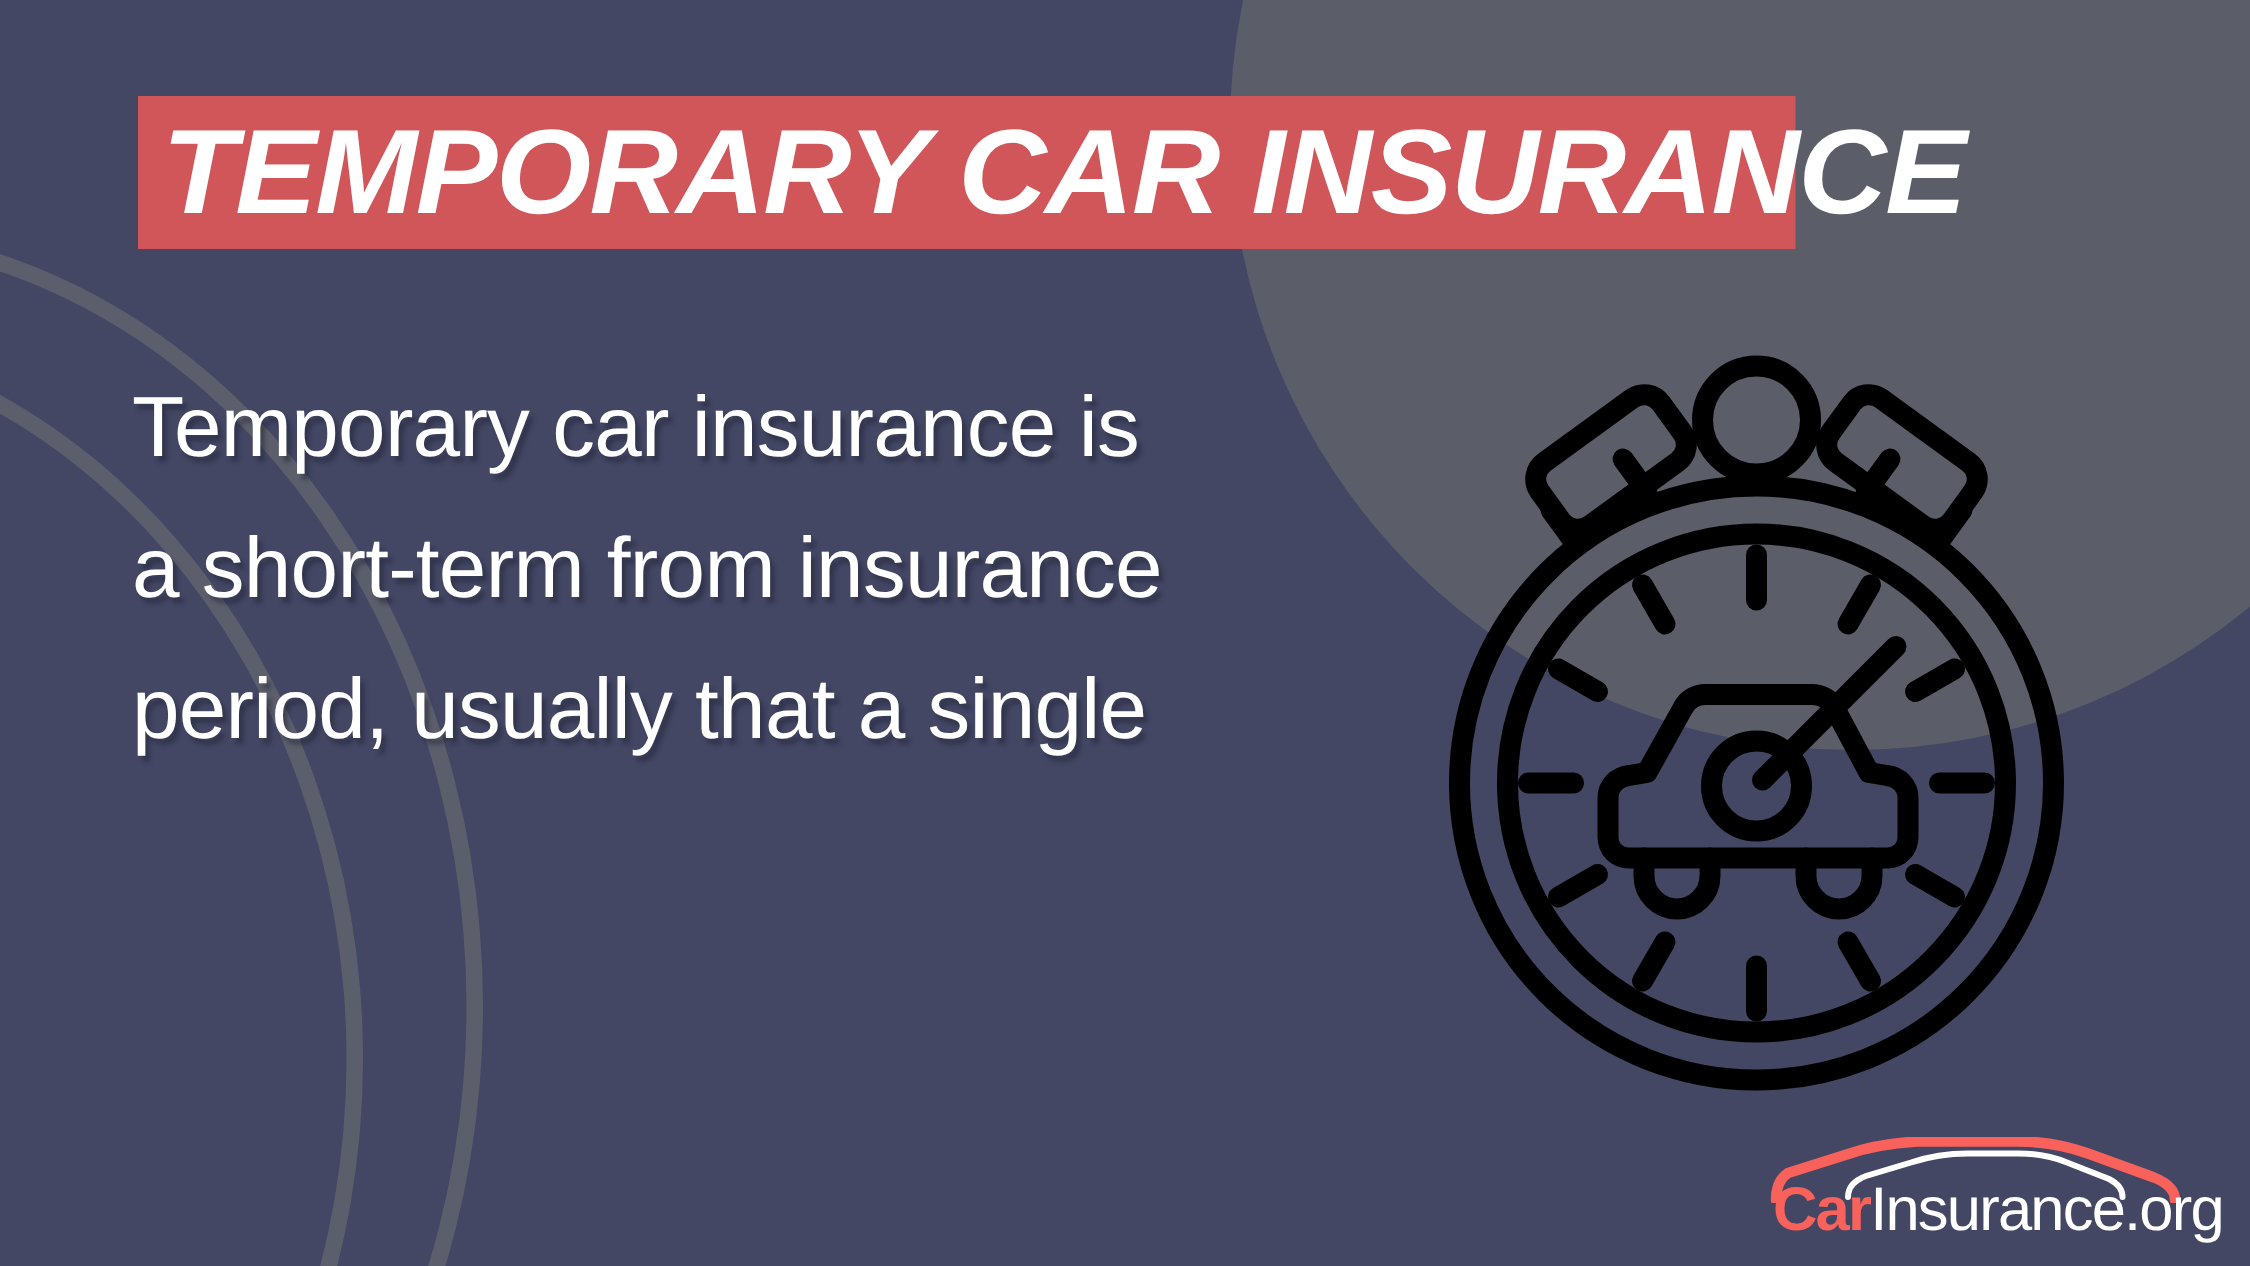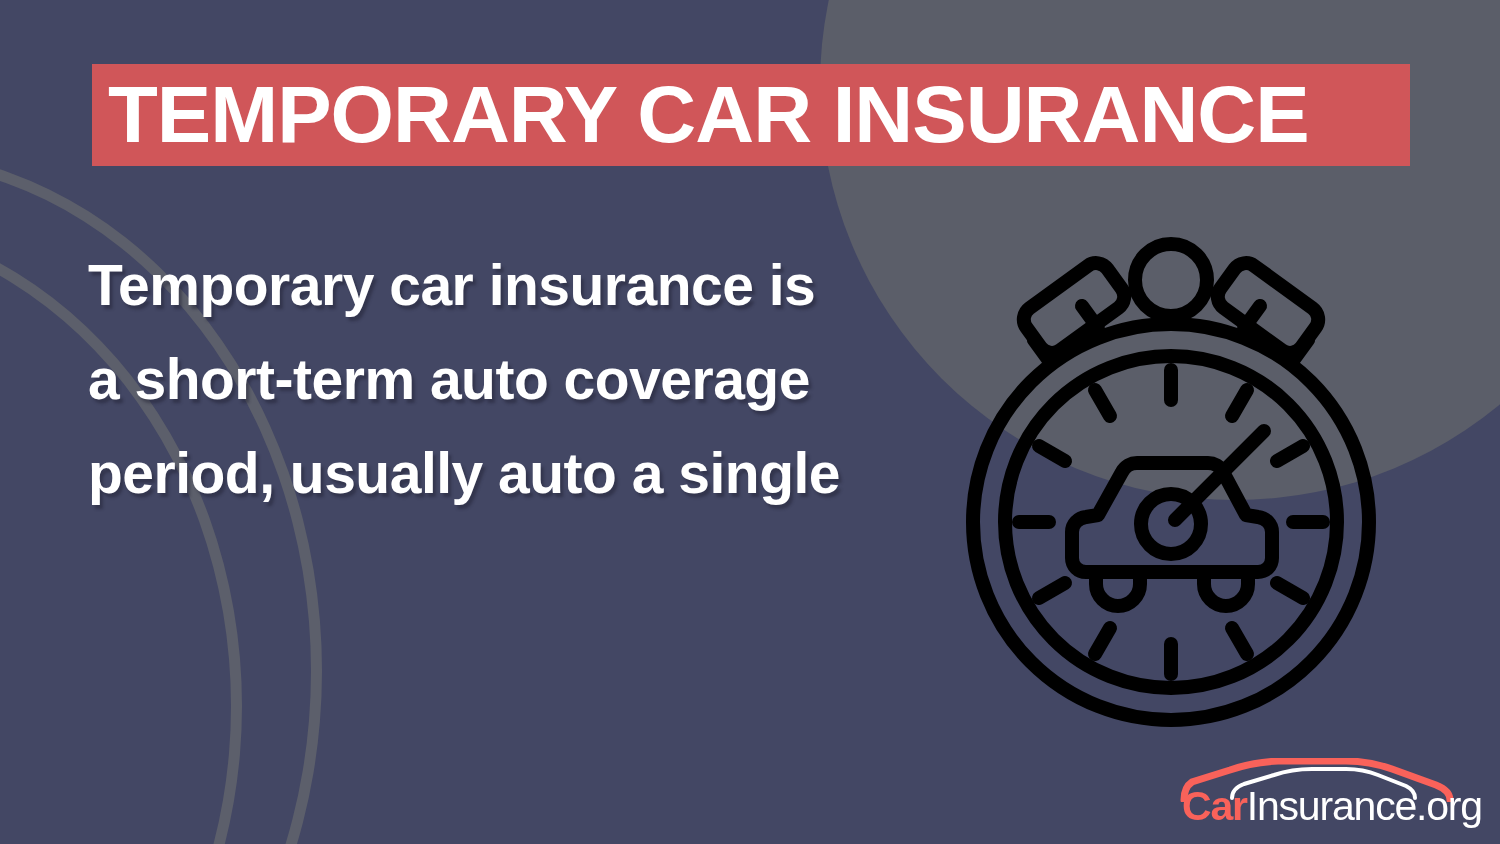--- a/index.html
+++ b/index.html
@@ -49,28 +49,29 @@
     top: 215px;
     width: 830px;
     height: 960px;
   }
 
   
   .title-banner {
     position: absolute;
     left: 92px;
     top: 64px;
-    width: 1318px;
+    width: 1105px;
     height: 102px;
     background: #d05659;
     display: flex;
     align-items: center;
     justify-content: flex-start;
     box-sizing: border-box;
     padding-left: 16px;
+    font-style: italic;
   }
   .title-text {
     color: #ffffff;
     font-family: "Liberation Sans", sans-serif;
     font-weight: bold;
     font-size: 80px;
     line-height: 1;
     letter-spacing: -1px;
     white-space: nowrap;
     transform: scaleX(1.02);
@@ -80,21 +81,21 @@
   
   .body-copy {
     position: absolute;
     left: 88px;
     top: 238px;
     width: 880px;
   }
   .body-line {
     color: #ffffff;
     font-family: "Liberation Sans", sans-serif;
-    font-weight: bold;
+    font-weight: normal;
     font-size: 57px;
     line-height: 94px;
     letter-spacing: -0.5px;
     white-space: nowrap;
     text-shadow: 3px 4px 3px rgba(30,32,48,0.45);
   }
 
   
   .stopwatch {
     position: absolute;
@@ -149,22 +150,22 @@
     <div class="bg-arc outer"></div>
     <div class="bg-arc inner"></div>
   </div>
 
   <div class="title-banner">
     <div class="title-text">TEMPORARY CAR INSURANCE</div>
   </div>
 
   <div class="body-copy">
     <div class="body-line">Temporary car insurance is</div>
-    <div class="body-line">a short-term auto coverage</div>
-    <div class="body-line">period, usually auto a single</div>
+    <div class="body-line">a short-term from insurance</div>
+    <div class="body-line">period, usually that a single</div>
   </div>
 
   <div class="stopwatch">
     <svg viewBox="0 0 450 520" xmlns="http://www.w3.org/2000/svg" fill="none" stroke="#000000" stroke-width="14" stroke-linecap="round" stroke-linejoin="round">
 
       <circle cx="225" cy="48" r="36"></circle>
 
       <g>
         <rect x="78" y="50" width="100" height="52" rx="14" transform="rotate(-36 128 76)"></rect>
         <line x1="88" y1="108" x2="104" y2="130"></line>

